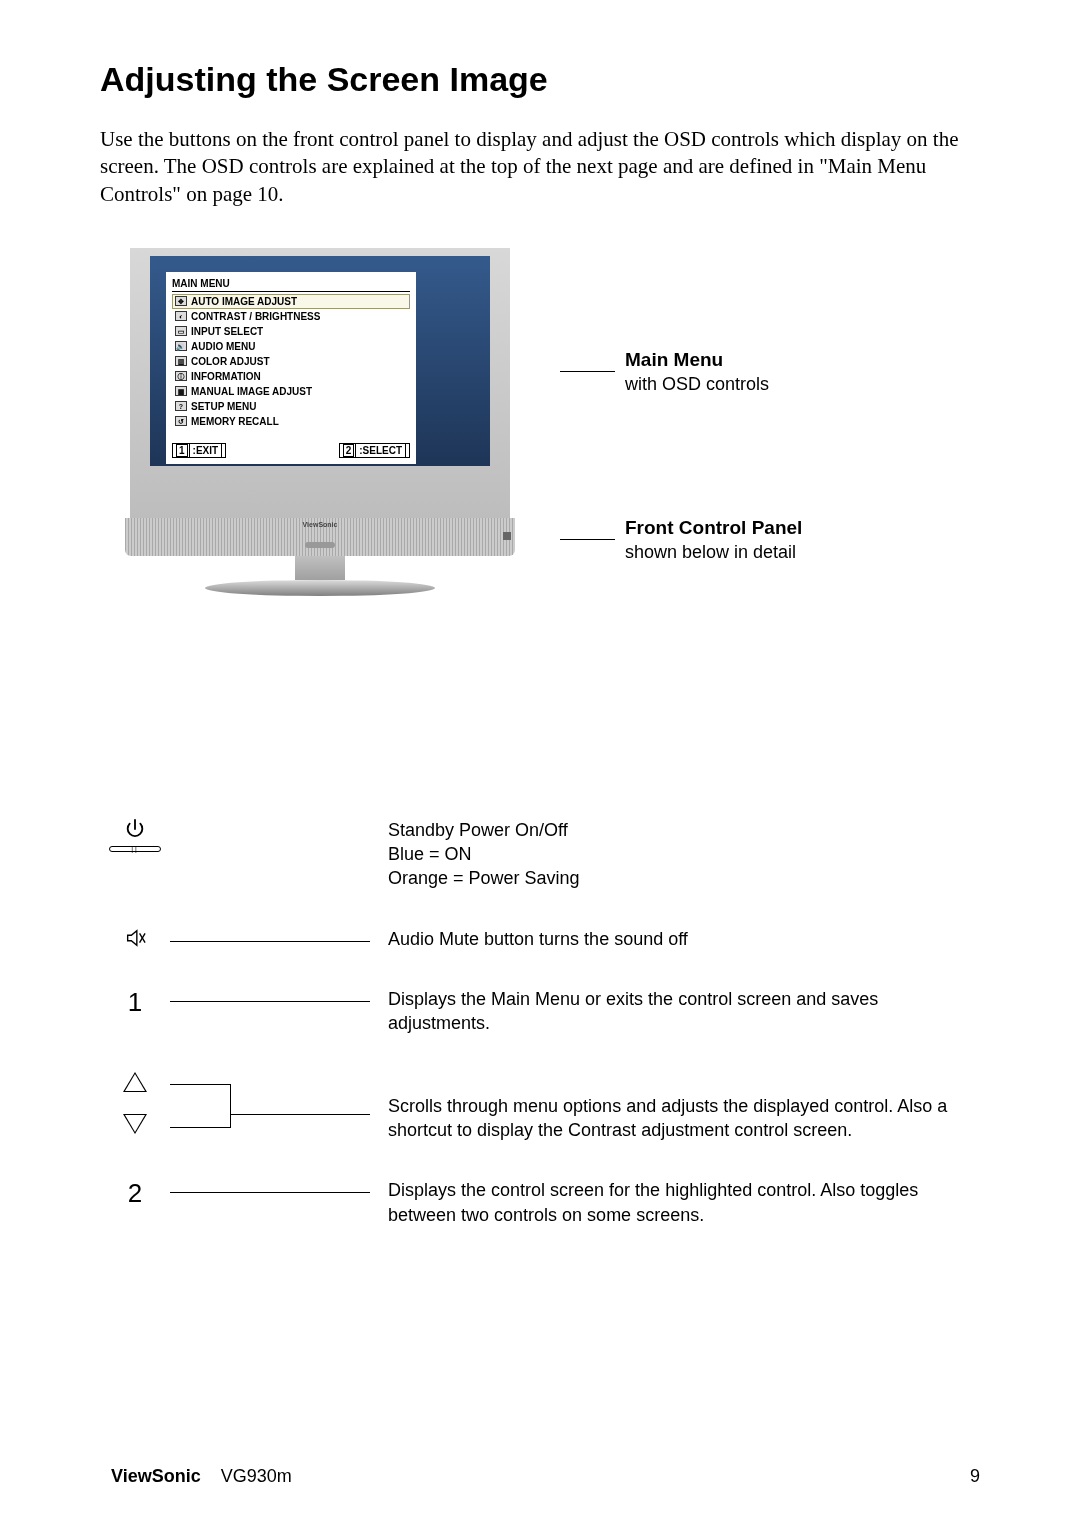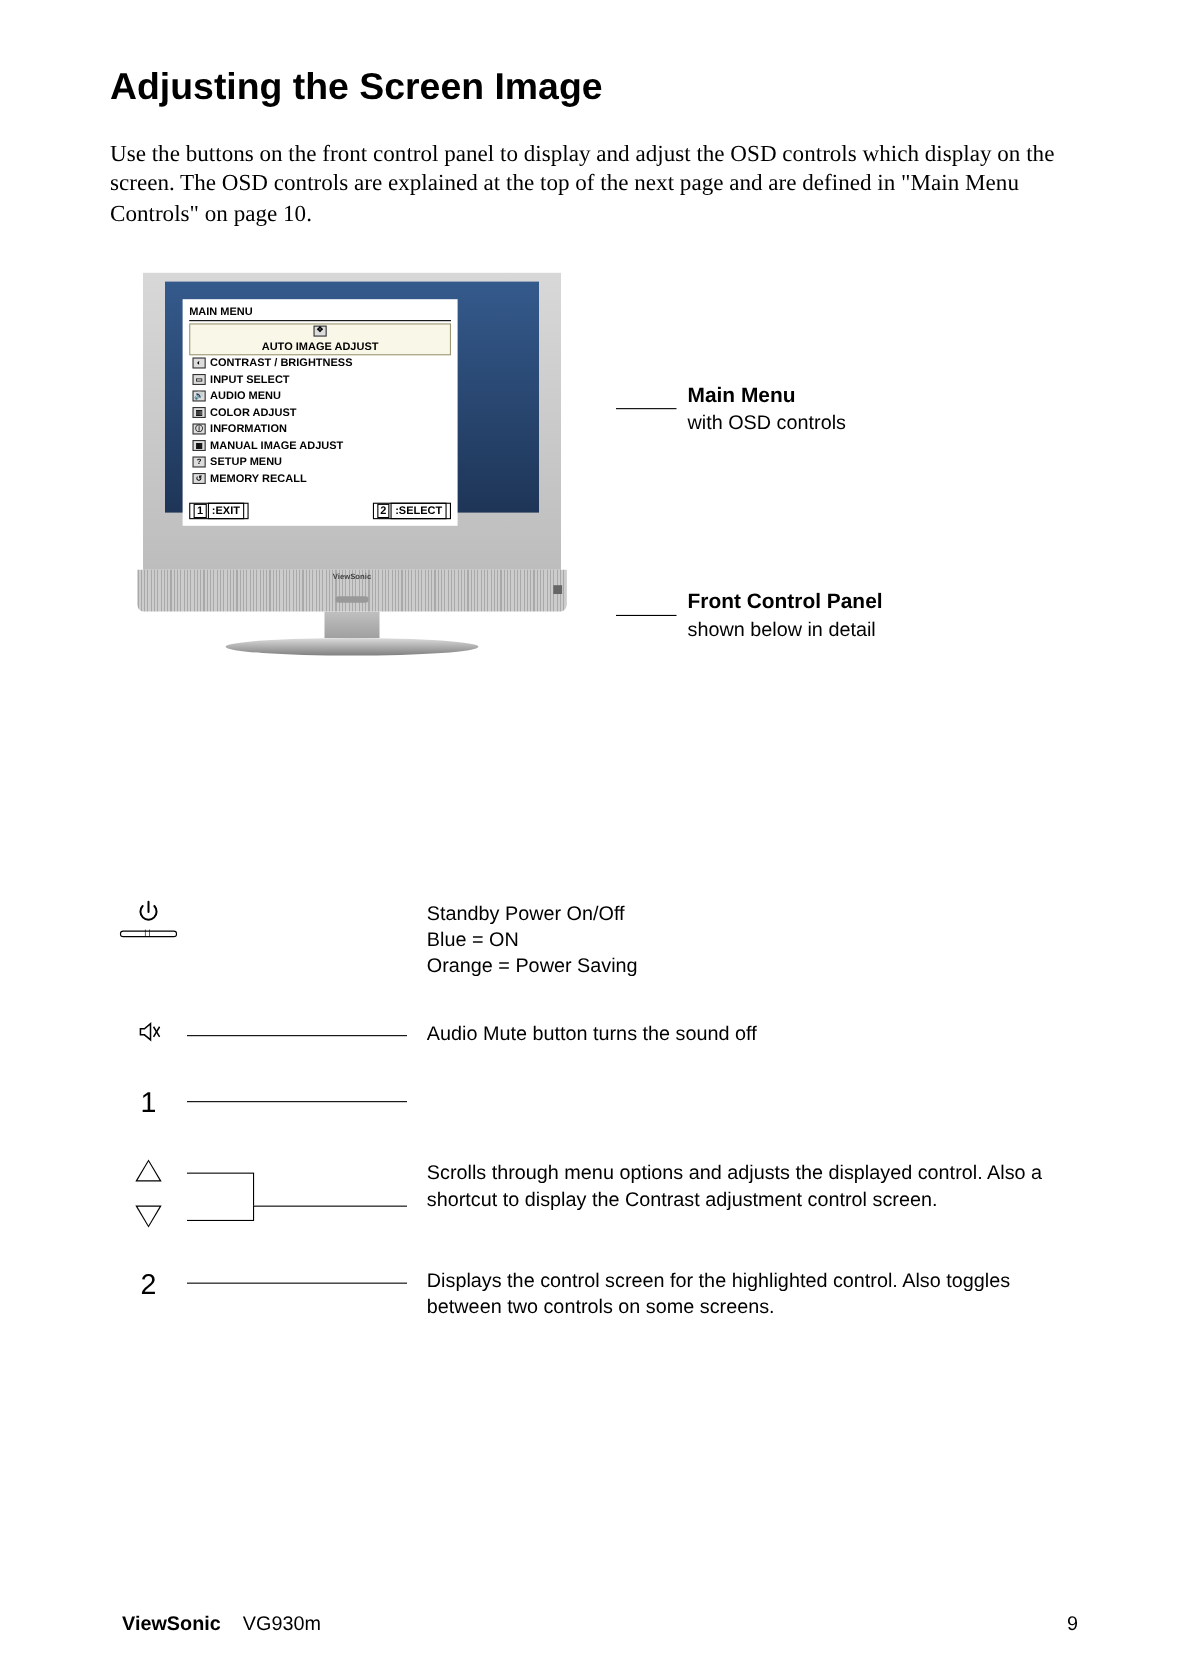--- a/index.html
+++ b/index.html
@@ -50,21 +50,21 @@
     padding: 6px;
     font-size: 10px;
     font-weight: bold;
   }
   .osd-title { border-bottom:1px solid #000; margin-bottom:2px; padding-bottom:2px; }
   .osd-item {
     display:flex; align-items:center; gap:4px;
     padding:1px 2px;
     border:1px solid transparent;
   }
-  .osd-item.hl { border:1px solid #9c9874; background:#f9f7e8;flex-direction:column; }
+  .osd-item.hl { border:1px solid #9c9874; background:#f9f7e8; }
   .box-icon { width:12px; height:10px; border:1px solid #333; display:inline-flex; align-items:center; justify-content:center; font-size:7px; line-height:1; background:#ddd; }
   .osd-buttons {
     display:flex; justify-content:space-between;
     margin-top:14px;
     font-size:10px; font-weight:bold;
   }
   .osd-buttons span { border:1px solid #000; padding:1px 3px; }
   .chin {
     position: relative;
     width: 390px; height: 38px;
@@ -200,21 +200,21 @@
     <div class="stand-base"></div>
   </div>
 
   <div class="callout" style="top:100px;">
     <div class="line"></div>
     <div class="text">
       <strong>Main Menu</strong><br>
       <span>with OSD controls</span>
     </div>
   </div>
-  <div class="callout" style="top:288px;">
+  <div class="callout" style="top:268px;">
     <div class="line"></div>
     <div class="text">
       <strong>Front Control Panel</strong><br>
       <span>shown below in detail</span>
     </div>
   </div>
 </div>
 
 <div class="controls-section">
 
@@ -241,35 +241,36 @@
           <line x1="23" y1="7" x2="17" y2="17" stroke="#000" stroke-width="1.5"></line>
         </svg>
     </div>
     <div class="ctrl-line"></div>
     <div class="ctrl-desc">Audio Mute button turns the sound off</div>
   </div>
 
   <div class="control-row">
     <div class="ctrl-symbol">1</div>
     <div class="ctrl-line"></div>
+    <div class="ctrl-desc">Displays the Main Menu or exits the control screen and saves adjustments.</div>
   </div>
 
   <div class="control-row">
     <div class="ctrl-symbol" style="gap:22px;">
       <div class="tri-wrap up"></div>
       <div class="tri-wrap down"></div>
     </div>
     <div style="position:relative; width:200px;">
       <div style="position:absolute; top:12px; width:60px; height:1px; background:#000;"></div>
       <div style="position:absolute; top:12px; left:60px; width:1px; height:30px; background:#000;"></div>
       <div style="position:absolute; top:55px; width:60px; height:1px; background:#000;"></div>
       <div style="position:absolute; top:42px; left:60px; width:1px; height:14px; background:#000;"></div>
       <div style="position:absolute; top:42px; left:60px; width:140px; height:1px; background:#000;"></div>
     </div>
-    <div class="ctrl-desc" style="">Scrolls through menu options and adjusts the displayed control. Also a shortcut to display the Contrast adjustment control screen.</div>
+    <div class="ctrl-desc" style="margin-top:22px;">Scrolls through menu options and adjusts the displayed control. Also a shortcut to display the Contrast adjustment control screen.</div>
   </div>
 
   <div class="control-row">
     <div class="ctrl-symbol">2</div>
     <div class="ctrl-line"></div>
     <div class="ctrl-desc">Displays the control screen for the highlighted control. Also toggles between two controls on some screens.</div>
   </div>
 
 </div>
 

